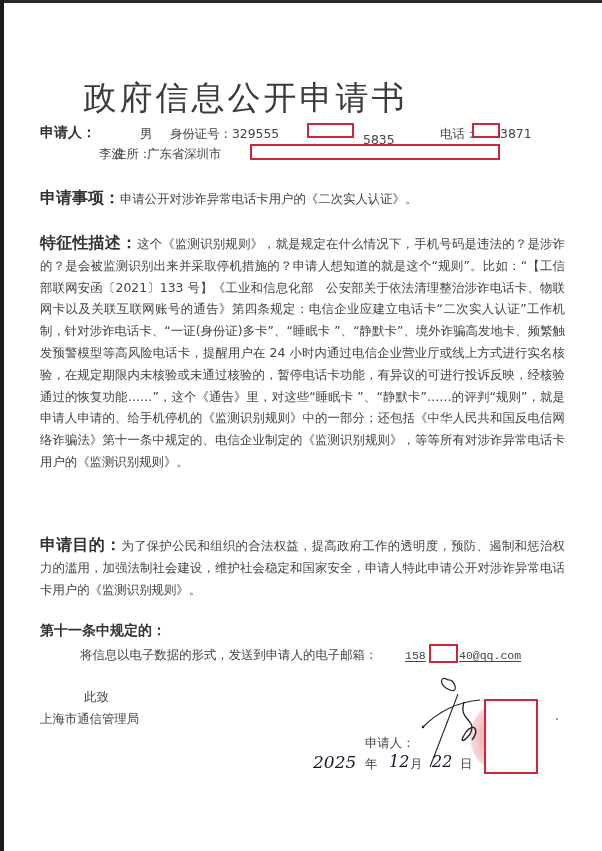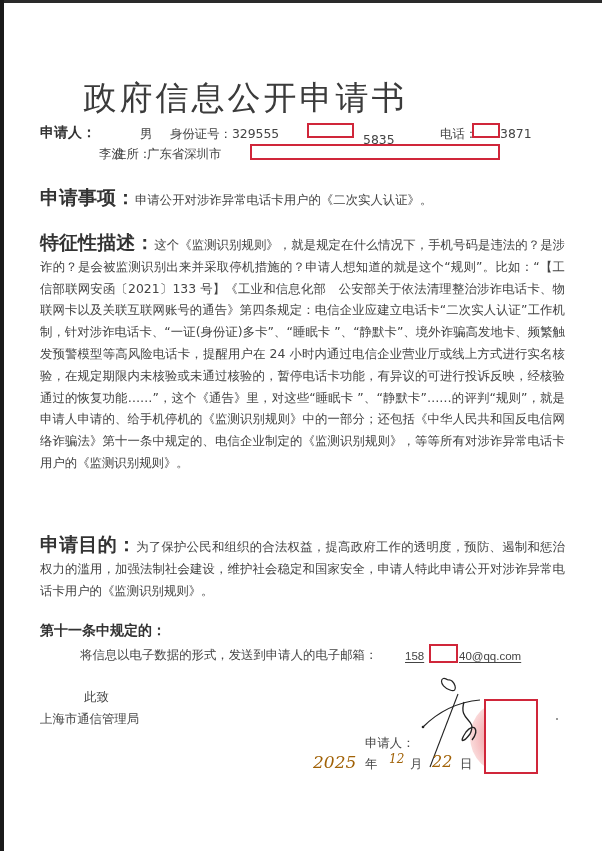--- a/index.html
+++ b/index.html
@@ -5,27 +5,27 @@
   html, body { margin:0; padding:0; }
   body { width:602px; height:851px; background:#fff; position:relative; overflow:hidden;
          font-family:"DejaVu Sans", sans-serif; color:#3a3a3a; }
   .frame-left { position:absolute; left:0; top:0; width:4px; height:851px; background:#1a1a1a; }
   .frame-top { position:absolute; left:0; top:0; width:602px; height:3px; background:#2a2a2a; }
   .title { position:absolute; left:0; width:491px; top:76px; text-align:center; font-size:33px;
            color:#3b3b3b; letter-spacing:3px; font-weight:normal; }
   .line { position:absolute; white-space:nowrap; font-size:12.4px; line-height:16px; color:#444; }
   .label { font-weight:bold; font-size:14px; color:#333; }
   .para { position:absolute; left:40px; width:525px; font-size:12.4px; line-height:21.8px; color:#444; text-align:justify; }
-  .para .label { font-size:19px; }
+  .para .label { font-size:16px; }
   .redbox { position:absolute; border:2px solid #d0263a; background:#fff; box-sizing:border-box; }
-  .email { text-decoration:underline; text-underline-offset:2px; font-family:Liberation Sans, sans-serif; font-size:11.5px; }
+  .email { text-decoration:underline; text-underline-offset:2px; font-family:Liberation Mono, monospace; font-size:11.5px; }
   .sig { position:absolute; }
   .stamp { position:absolute; left:470px; top:700px; width:40px; height:74px; border-radius:40px 0 0 40px;
            background:radial-gradient(ellipse at 80% 50%, rgba(230,80,90,0.75), rgba(240,150,150,0.35) 70%, rgba(255,255,255,0) 100%); }
-  .hand { position:absolute; font-family:"DejaVu Serif", serif; font-style:italic; color:#a16207; }
+  .hand { position:absolute; font-family:"DejaVu Serif", serif; font-style:italic; color:#0f172a; }
 </style>
 </head>
 <body>
 
 <div class="frame-top"></div>
 <div class="frame-left"></div>
 
 <div>
 
   <div class="title">政府信息公开申请书</div>
@@ -80,20 +80,20 @@
   <svg class="sig" style="left:418px; top:672px;" width="70" height="100" viewBox="0 0 70 100">
     <path d="M30 8 C 22 2, 20 14, 32 18 C 42 22, 36 6, 30 8" fill="none" stroke="#222" stroke-width="1.2"></path>
     <path d="M5 55 C 20 40, 40 30, 62 28" fill="none" stroke="#222" stroke-width="1.2"></path>
     <path d="M40 22 L 12 95" fill="none" stroke="#222" stroke-width="1.1"></path>
     <path d="M46 30 C 40 50, 60 46, 52 62 C 46 70, 40 72, 48 60 C 56 50, 62 58, 54 68" fill="none" stroke="#222" stroke-width="1.3"></path>
     <circle cx="5" cy="55" r="1.3" fill="#222"></circle>
   </svg>
 
   <div class="hand" style="left:313px; top:752px; font-size:17px;">2025</div>
   <div class="line" style="left:365px; top:756px;">年</div>
-  <div class="hand" style="left:389px; top:752px; font-size:12px;">12</div>
+  <div class="hand" style="left:389px; top:752px; font-size:16px;">12</div>
   <div class="line" style="left:410px; top:756px;">月</div>
   <div class="hand" style="left:432px; top:752px; font-size:16px;">22</div>
   <div class="line" style="left:460px; top:756px;">日</div>
 
   <div class="redbox" style="left:484px; top:699px; width:54px; height:75px;"></div>
   <div style="position:absolute; left:556px; top:718px; width:2px; height:2px; background:#999;"></div>
 </div>
 
 </body></html>

